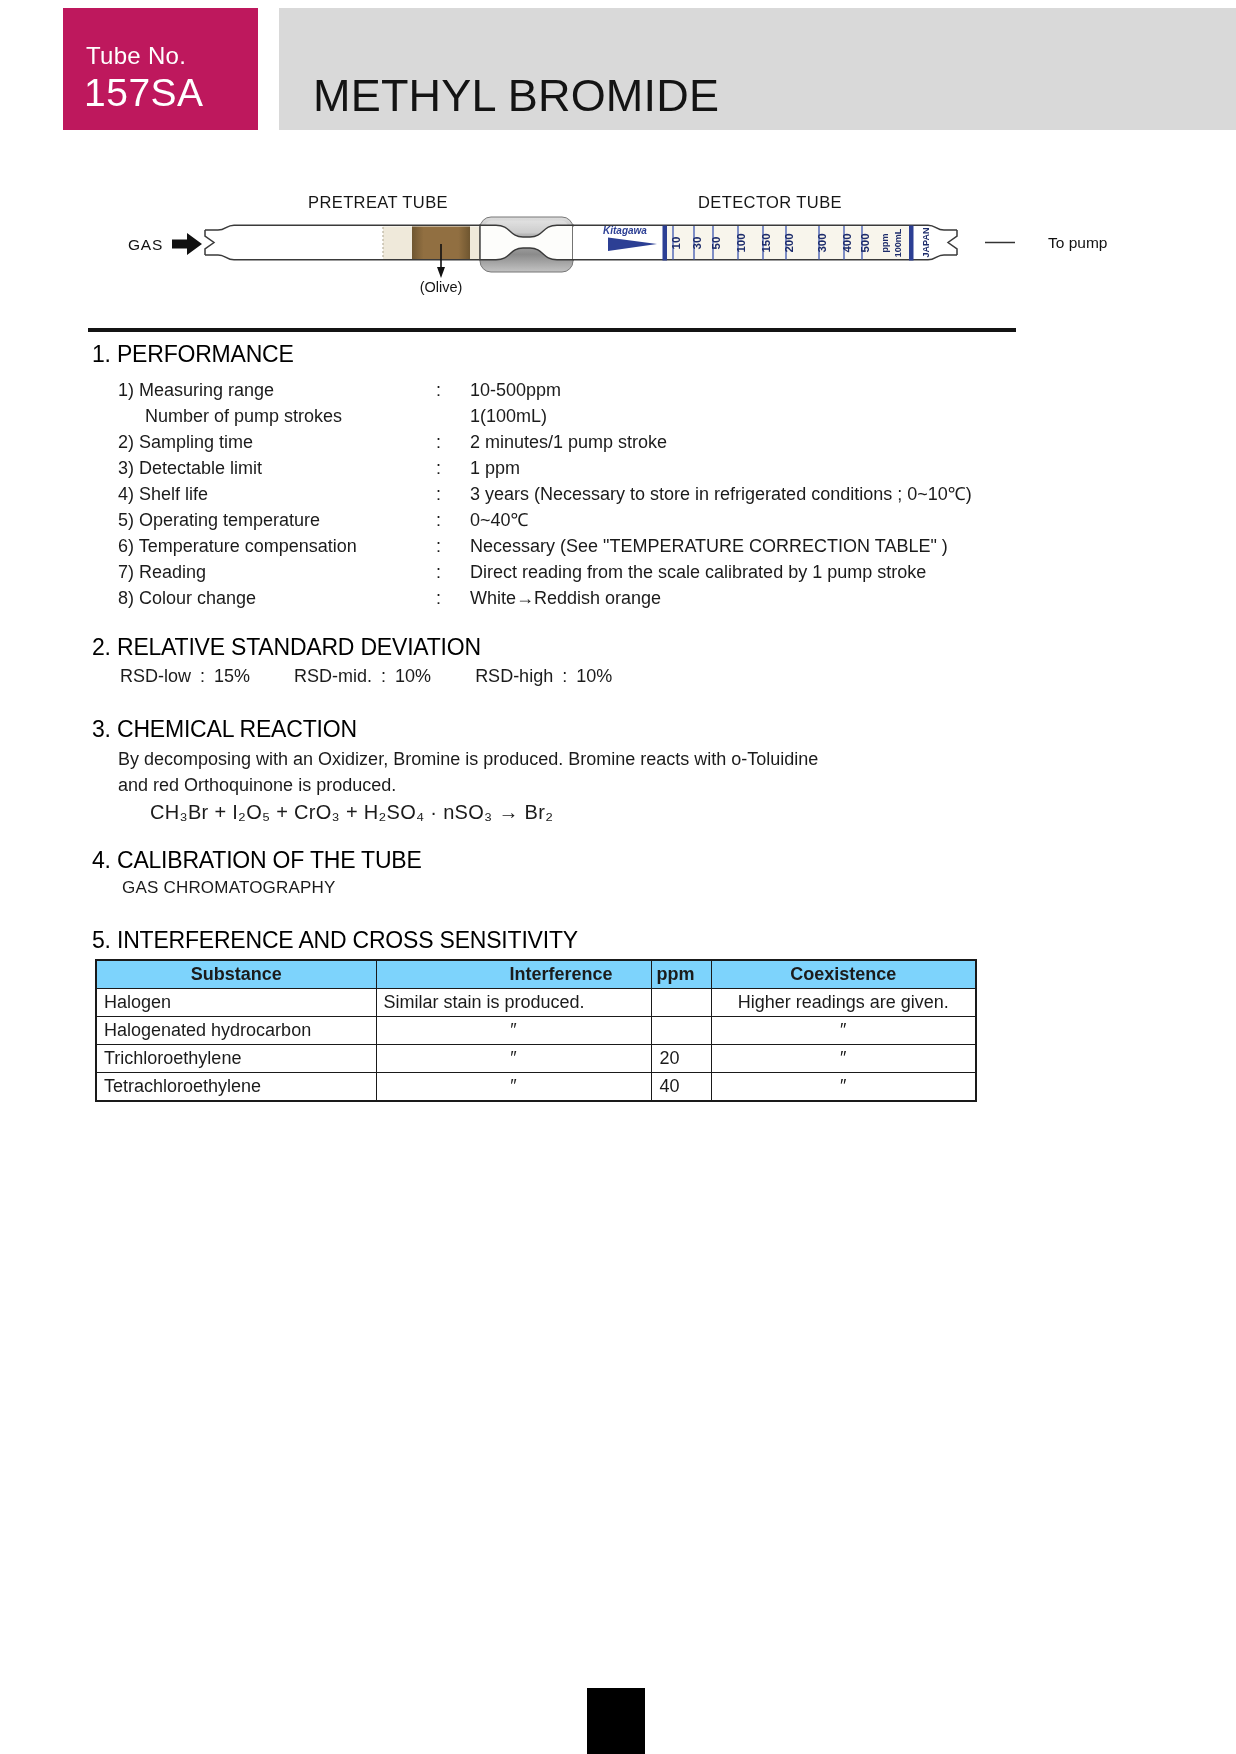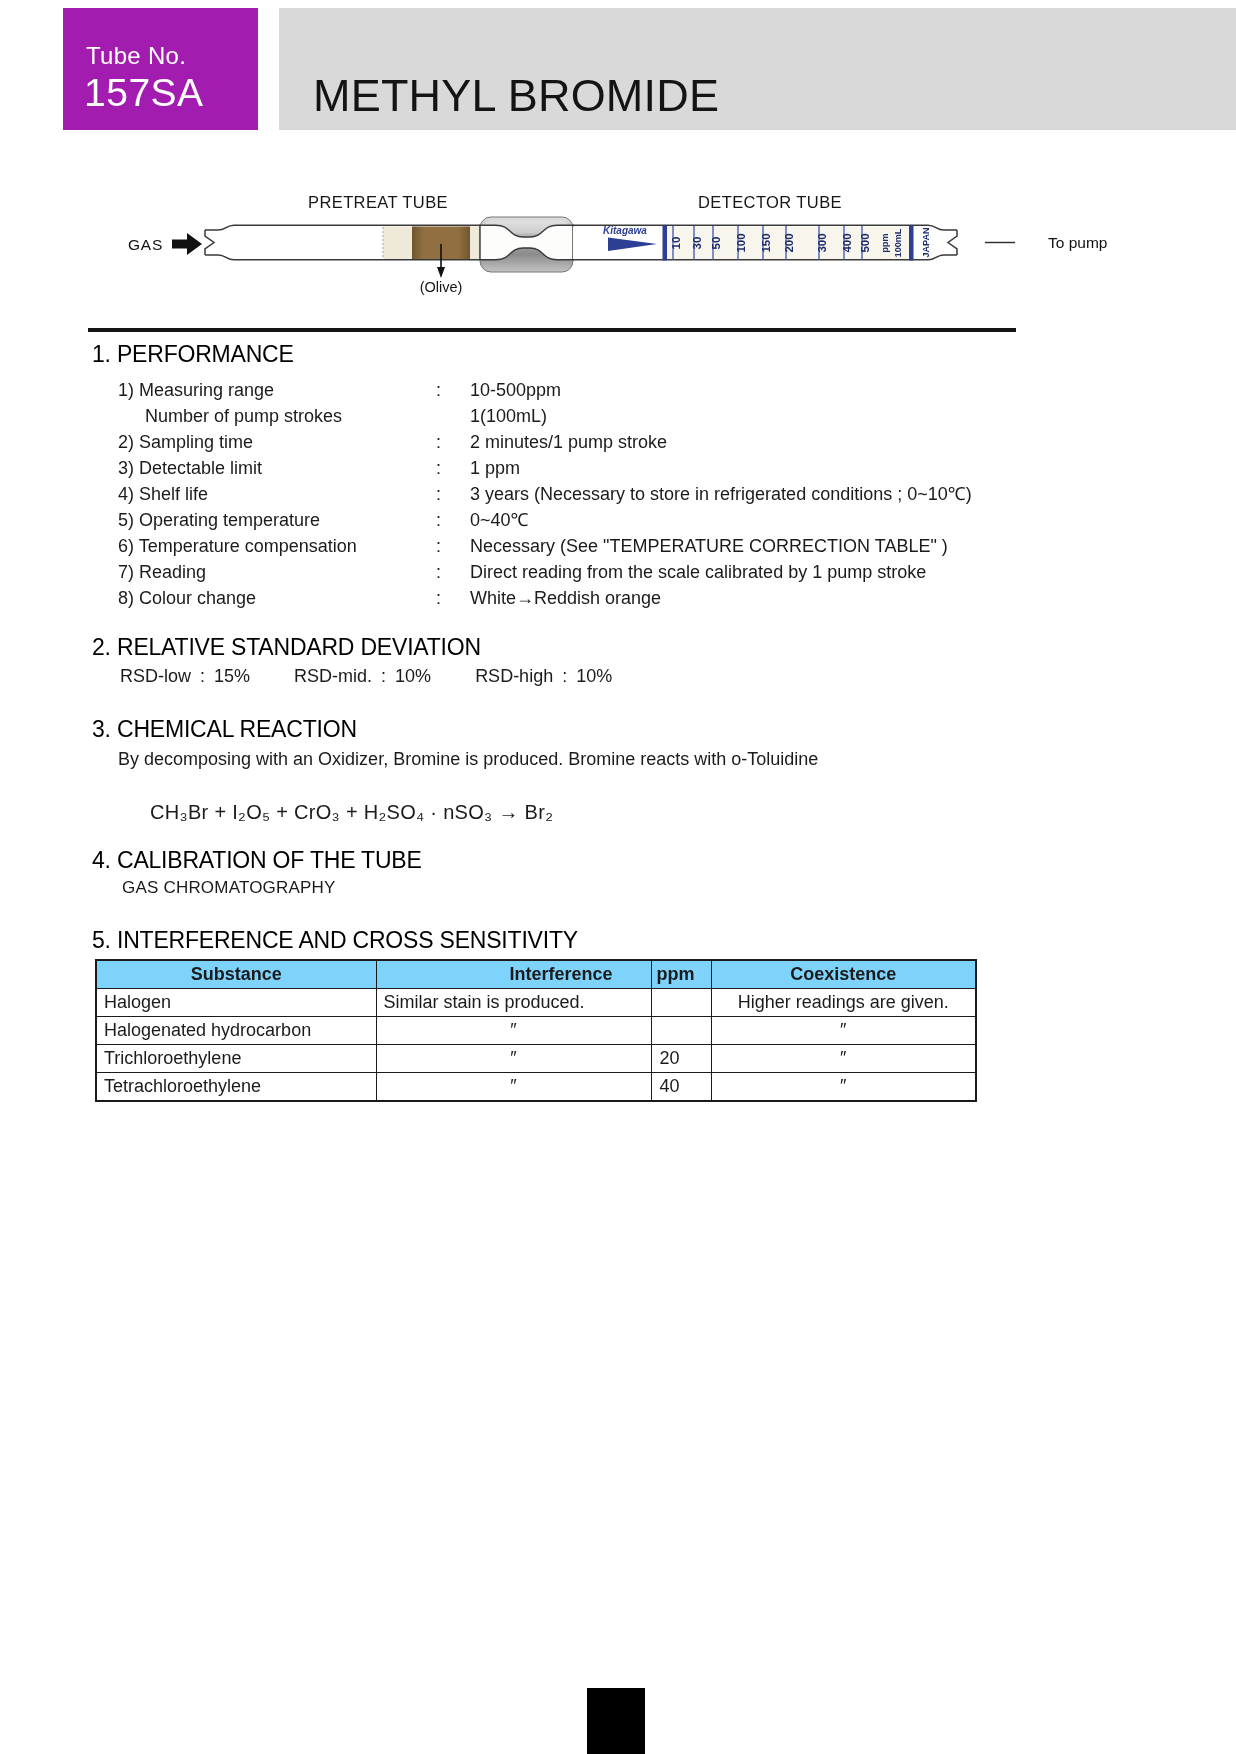--- a/index.html
+++ b/index.html
@@ -3,21 +3,21 @@
 <meta charset="utf-8">
 <style>
   html,body{margin:0;padding:0;}
   body{
     width:1236px;height:1754px;position:relative;background:#ffffff;
     font-family:"Liberation Sans", sans-serif;color:#1b1b1b;overflow:hidden;
   }
   .abs{position:absolute;}
 
   
-  #hdr-box{left:63px;top:8px;width:195px;height:122px;background:#a21caf;}
+  #hdr-box{left:63px;top:8px;width:195px;height:122px;background:#be185d;}
   #hdr-box .tube-label{position:absolute;left:23px;top:34px;font-size:24px;color:#fff;letter-spacing:.3px;}
   #hdr-box .tube-no{position:absolute;left:21px;top:63px;font-size:39px;color:#fff;letter-spacing:.5px;}
   #hdr-bar{left:263px;top:8px;width:973px;height:122px;background:#d9d9d9;margin-left:16px;}
   #hdr-bar .title{position:absolute;left:34px;top:62px;font-size:45px;color:#141414;letter-spacing:.2px;white-space:nowrap;}
 
   
   #rule{left:88px;top:328px;width:928px;height:4px;background:#141414;}
 
   
   .h{font-size:23px;color:#000000;white-space:nowrap;letter-spacing:-.2px;}
@@ -219,20 +219,21 @@
     <span>RSD-mid.</span><span class="sep">:</span><span>10%</span>
   </span>
   <span>
     <span>RSD-high</span><span class="sep">:</span><span>10%</span>
   </span>
 </div>
 
 <div class="abs h" style="left:92px;top:716px;">3. CHEMICAL REACTION</div>
 <div class="abs" id="s3b">
   <div>By decomposing with an Oxidizer, Bromine is produced. Bromine reacts with o-Toluidine</div>
+  <div>and red Orthoquinone is produced.</div>
 </div>
 <div class="abs" id="formula">CH₃Br + I₂O₅ + CrO₃ + H₂SO₄ · nSO₃ → Br₂</div>
 
 <div class="abs h" style="left:92px;top:847px;">4. CALIBRATION OF THE TUBE</div>
 <div class="abs" id="s4m">GAS CHROMATOGRAPHY</div>
 
 <div class="abs h" style="left:92px;top:927px;">5. INTERFERENCE AND CROSS SENSITIVITY</div>
 <table class="abs" id="tbl">
   <colgroup>
       <col style="width:280px">

